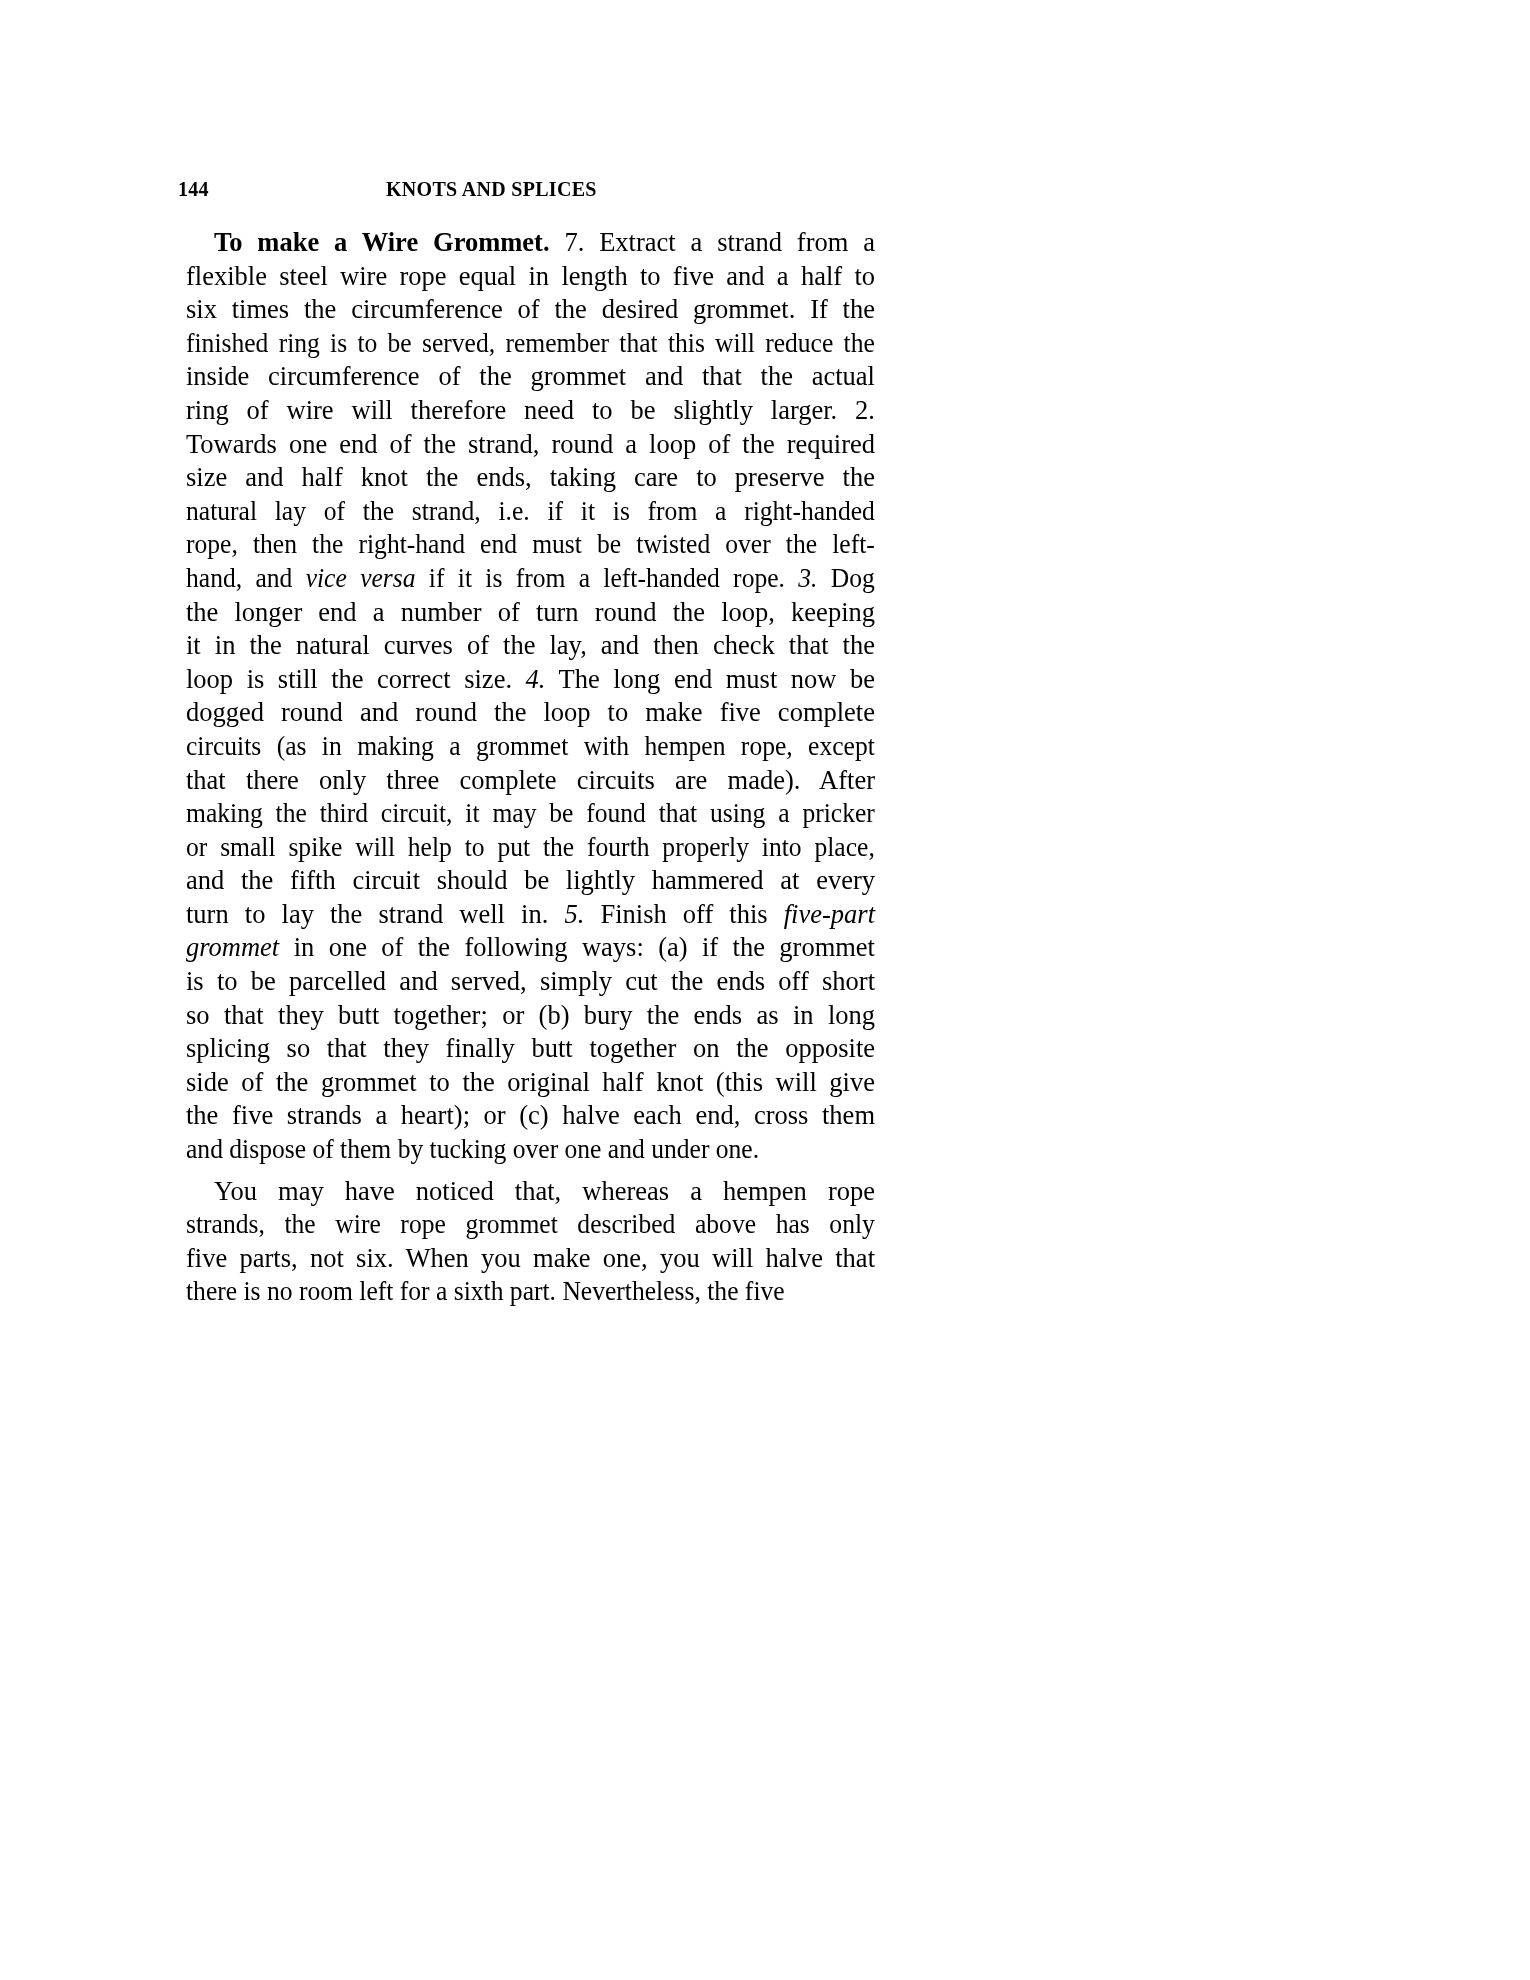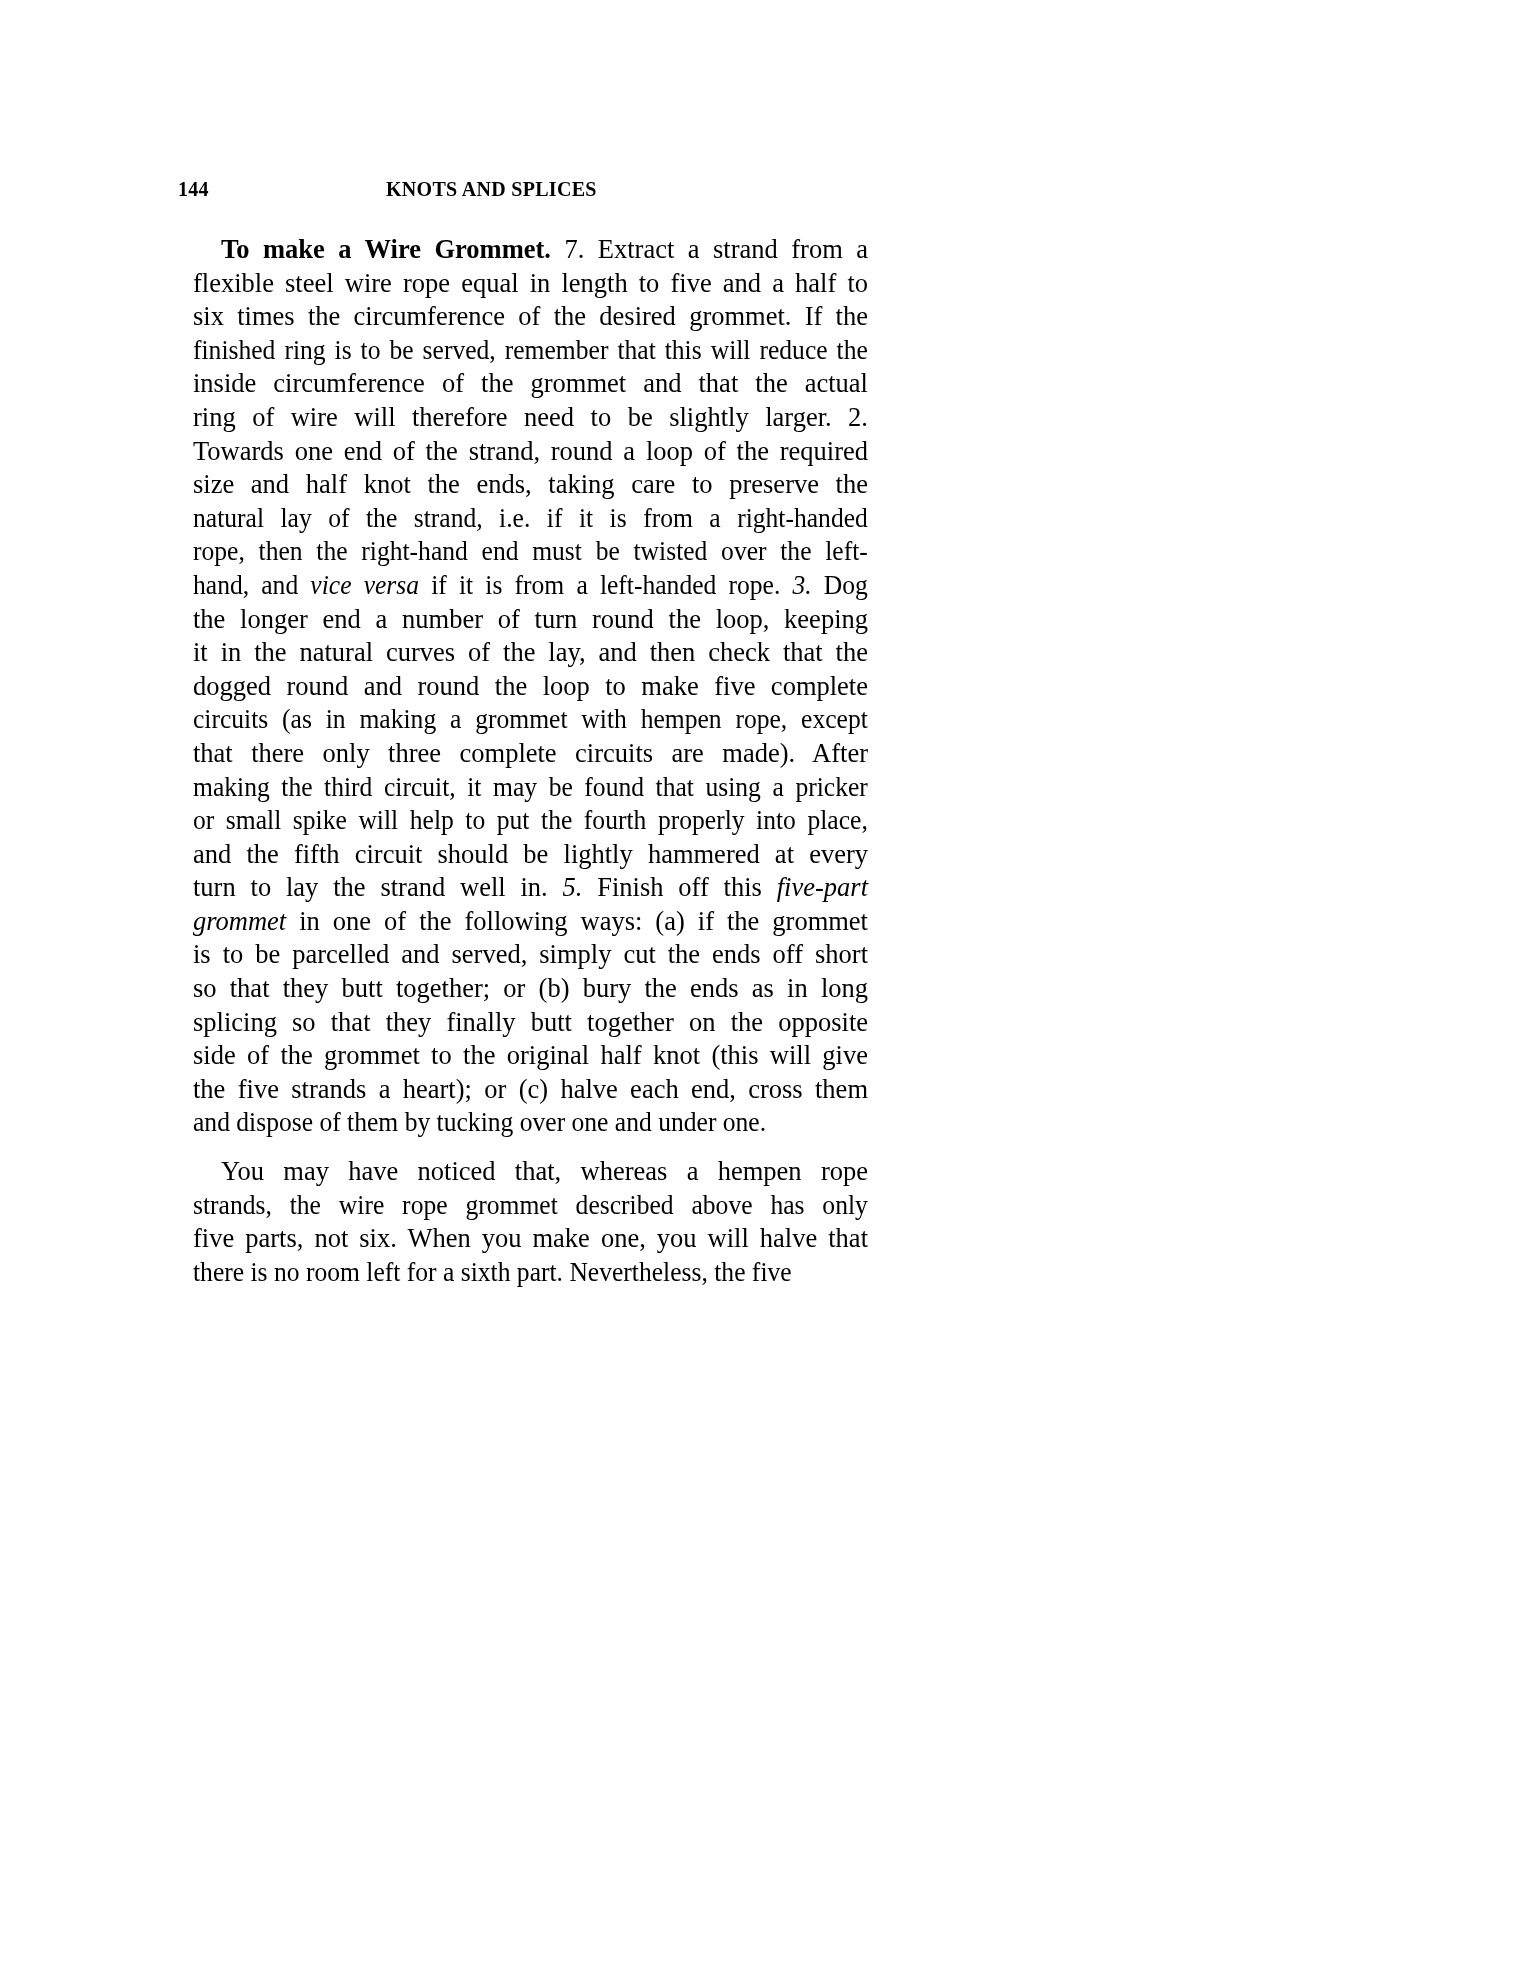--- a/index.html
+++ b/index.html
@@ -51,21 +51,21 @@
 
   
   .textblock {
     position: absolute;
     left: 178px;
     top: 218px;
     width: 705px;
   }
 
   .para {
-    margin: 15px;
+    margin: 8px;
     font-size: 26.5px;
     line-height: 33.6px;
     text-align: justify;
     text-indent: 0;
     -webkit-hyphens: none;
     hyphens: none;
   }
 
   
   .line {
@@ -115,20 +115,21 @@
       <span class="line tight">finished ring is to be served, remember that this will reduce the</span>
       <span class="line">inside circumference of the grommet and that the actual</span>
       <span class="line">ring of wire will therefore need to be slightly larger. 2.</span>
       <span class="line">Towards one end of the strand, round a loop of the required</span>
       <span class="line">size and half knot the ends, taking care to preserve the</span>
       <span class="line tight">natural lay of the strand, i.e. if it is from a right-handed</span>
       <span class="line tight">rope, then the right-hand end must be twisted over the left-</span>
       <span class="line tight"><span>hand, and </span><i>vice versa</i><span> if it is from a left-handed rope. </span><i>3.</i><span> Dog</span></span>
       <span class="line">the longer end a number of turn round the loop, keeping</span>
       <span class="line">it in the natural curves of the lay, and then check that the</span>
+      <span class="line"><span>loop is still the correct size. </span><i>4.</i><span> The long end must now be</span></span>
       <span class="line">dogged round and round the loop to make five complete</span>
       <span class="line tight">circuits (as in making a grommet with hempen rope, except</span>
       <span class="line">that there only three complete circuits are made). After</span>
       <span class="line tight">making the third circuit, it may be found that using a pricker</span>
       <span class="line tight">or small spike will help to put the fourth properly into place,</span>
       <span class="line">and the fifth circuit should be lightly hammered at every</span>
       <span class="line"><span>turn to lay the strand well in. </span><i>5.</i><span> Finish off this </span><i>five-part</i></span>
       <span class="line"><i>grommet</i><span> in one of the following ways: (a) if the grommet</span></span>
       <span class="line">is to be parcelled and served, simply cut the ends off short</span>
       <span class="line">so that they butt together; or (b) bury the ends as in long</span>

